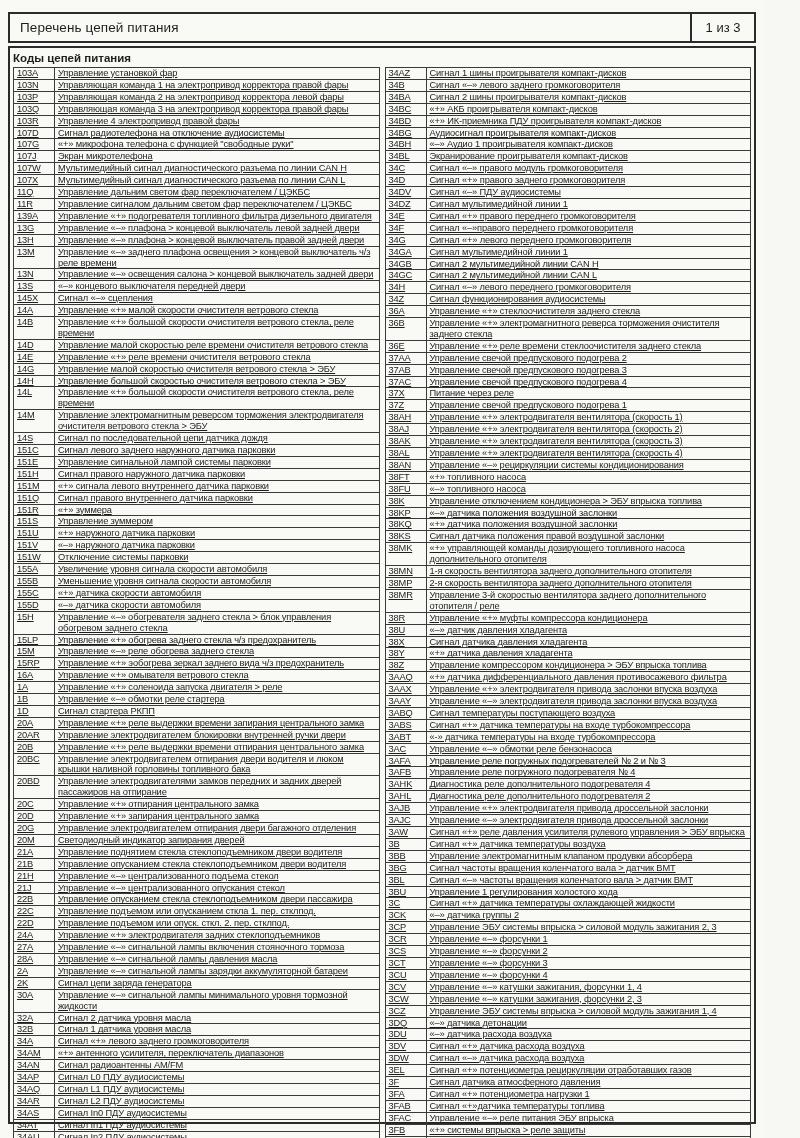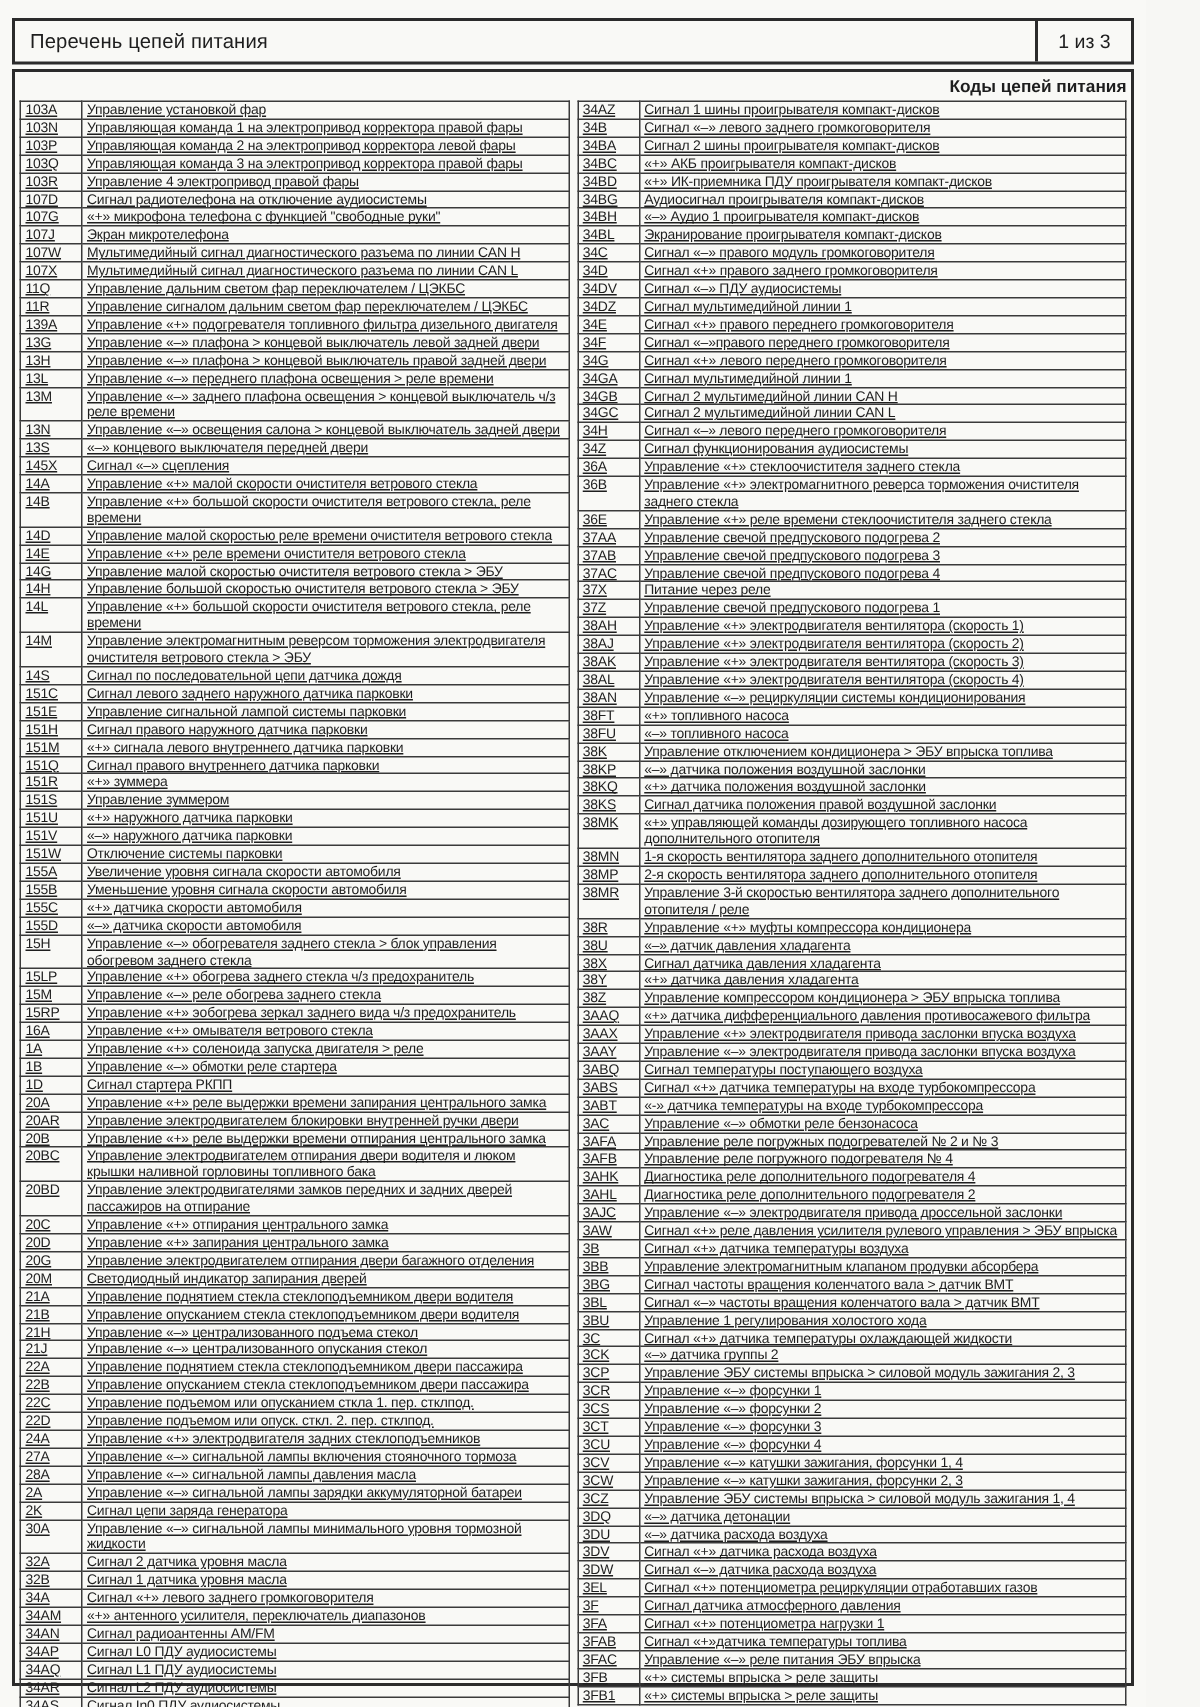--- a/index.html
+++ b/index.html
@@ -41,21 +41,21 @@
   }
   
   .content-box{
     border:2px solid #2b2b2b;
     box-sizing:border-box;
     height:1078px;
     padding:2px 3px 4px 3px;
     background:#f9f9f6;
   }
   .section-title{
-    text-align:right;
+    text-align:left;
     font-weight:bold;
     font-size:11.5px;
     padding:2px 0 3px 0;
   }
   .columns{
     display:flex;
     align-items:flex-start;
     gap:5px;
   }
   table.codes{
@@ -149,24 +149,20 @@
             </tr>
             <tr>
               <td class="code">13G</td>
               <td class="desc">Управление «–» плафона &gt; концевой выключатель левой задней двери</td>
             </tr>
             <tr>
               <td class="code">13H</td>
               <td class="desc">Управление «–» плафона &gt; концевой выключатель правой задней двери</td>
             </tr>
             <tr>
-              <td class="code">13L</td>
-              <td class="desc">Управление «–» переднего плафона освещения &gt; реле времени</td>
-            </tr>
-            <tr>
               <td class="code">13M</td>
               <td class="desc">Управление «–» заднего плафона освещения &gt; концевой выключатель ч/з реле времени</td>
             </tr>
             <tr>
               <td class="code">13N</td>
               <td class="desc">Управление «–» освещения салона &gt; концевой выключатель задней двери</td>
             </tr>
             <tr>
               <td class="code">13S</td>
               <td class="desc">«–» концевого выключателя передней двери</td>
@@ -343,24 +339,20 @@
               <td class="code">21B</td>
               <td class="desc">Управление опусканием стекла стеклоподъемником двери водителя</td>
             </tr>
             <tr>
               <td class="code">21H</td>
               <td class="desc">Управление «–» централизованного подъема стекол</td>
             </tr>
             <tr>
               <td class="code">21J</td>
               <td class="desc">Управление «–» централизованного опускания стекол</td>
-            </tr>
-            <tr>
-              <td class="code">22A</td>
-              <td class="desc">Управление поднятием стекла стеклоподъемником двери пассажира</td>
             </tr>
             <tr>
               <td class="code">22B</td>
               <td class="desc">Управление опусканием стекла стеклоподъемником двери пассажира</td>
             </tr>
             <tr>
               <td class="code">22C</td>
               <td class="desc">Управление подъемом или опусканием сткла 1. пер. стклпод.</td>
             </tr>
             <tr>
@@ -667,20 +659,24 @@
               <td class="code">3AFB</td>
               <td class="desc">Управление реле погружного подогревателя № 4</td>
             </tr>
             <tr>
               <td class="code">3AHK</td>
               <td class="desc">Диагностика реле дополнительного подогревателя 4</td>
             </tr>
             <tr>
               <td class="code">3AHL</td>
               <td class="desc">Диагностика реле дополнительного подогревателя 2</td>
+            </tr>
+            <tr>
+              <td class="code">3AJB</td>
+              <td class="desc">Управление «+» электродвигателя привода дроссельной заслонки</td>
             </tr>
             <tr>
               <td class="code">3AJC</td>
               <td class="desc">Управление «–» электродвигателя привода дроссельной заслонки</td>
             </tr>
             <tr>
               <td class="code">3AW</td>
               <td class="desc">Сигнал «+» реле давления усилителя рулевого управления &gt; ЭБУ впрыска</td>
             </tr>
             <tr>

